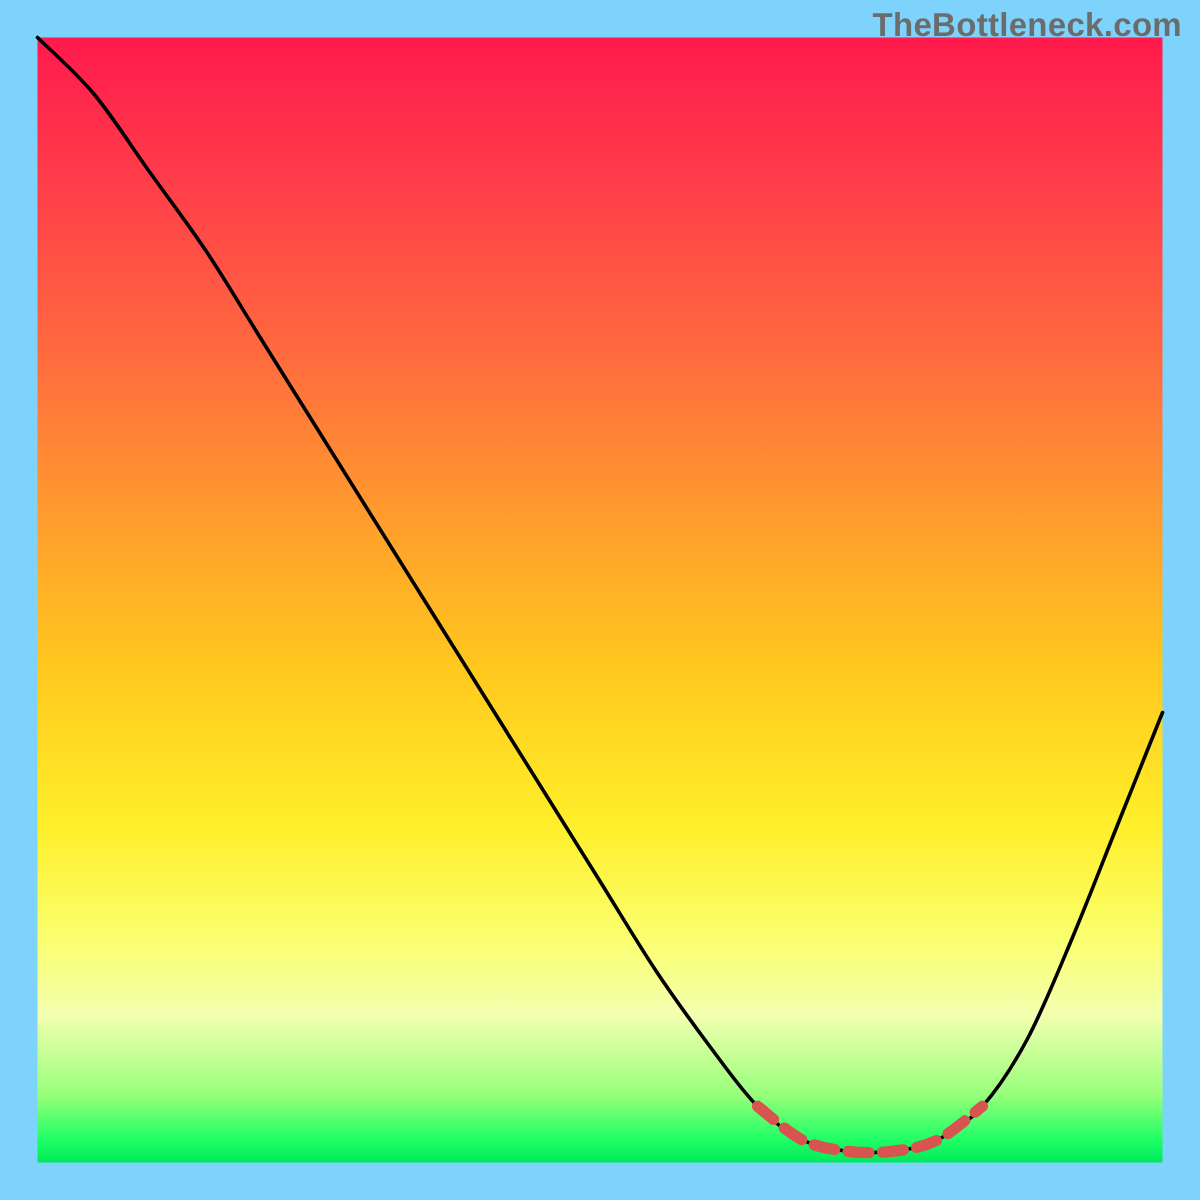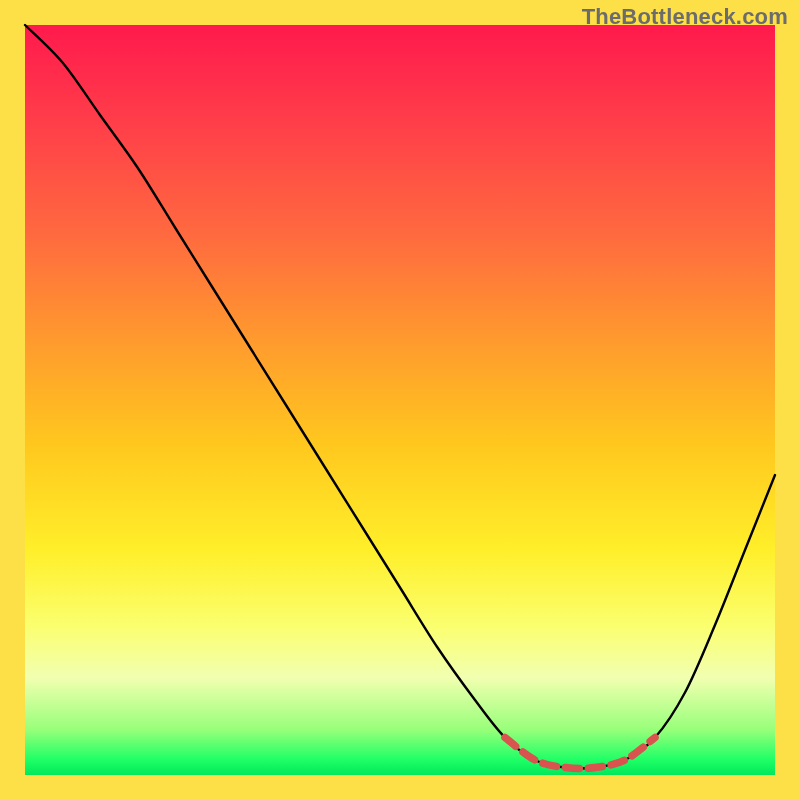--- a/index.html
+++ b/index.html
@@ -8,21 +8,21 @@
     width: 800px;
     height: 800px;
     background: #000;
     font-family: Arial, Helvetica, sans-serif;
     overflow: hidden;
   }
   .frame {
     position: relative;
     width: 800px;
     height: 800px;
-    background: #fde047;
+    background: #7dd3fc;
   }
   .plot-area {
     position: absolute;
     left: 25px;
     top: 25px;
     width: 750px;
     height: 750px;
     background: linear-gradient(
       to bottom,
       #ff1a4d 0%,

